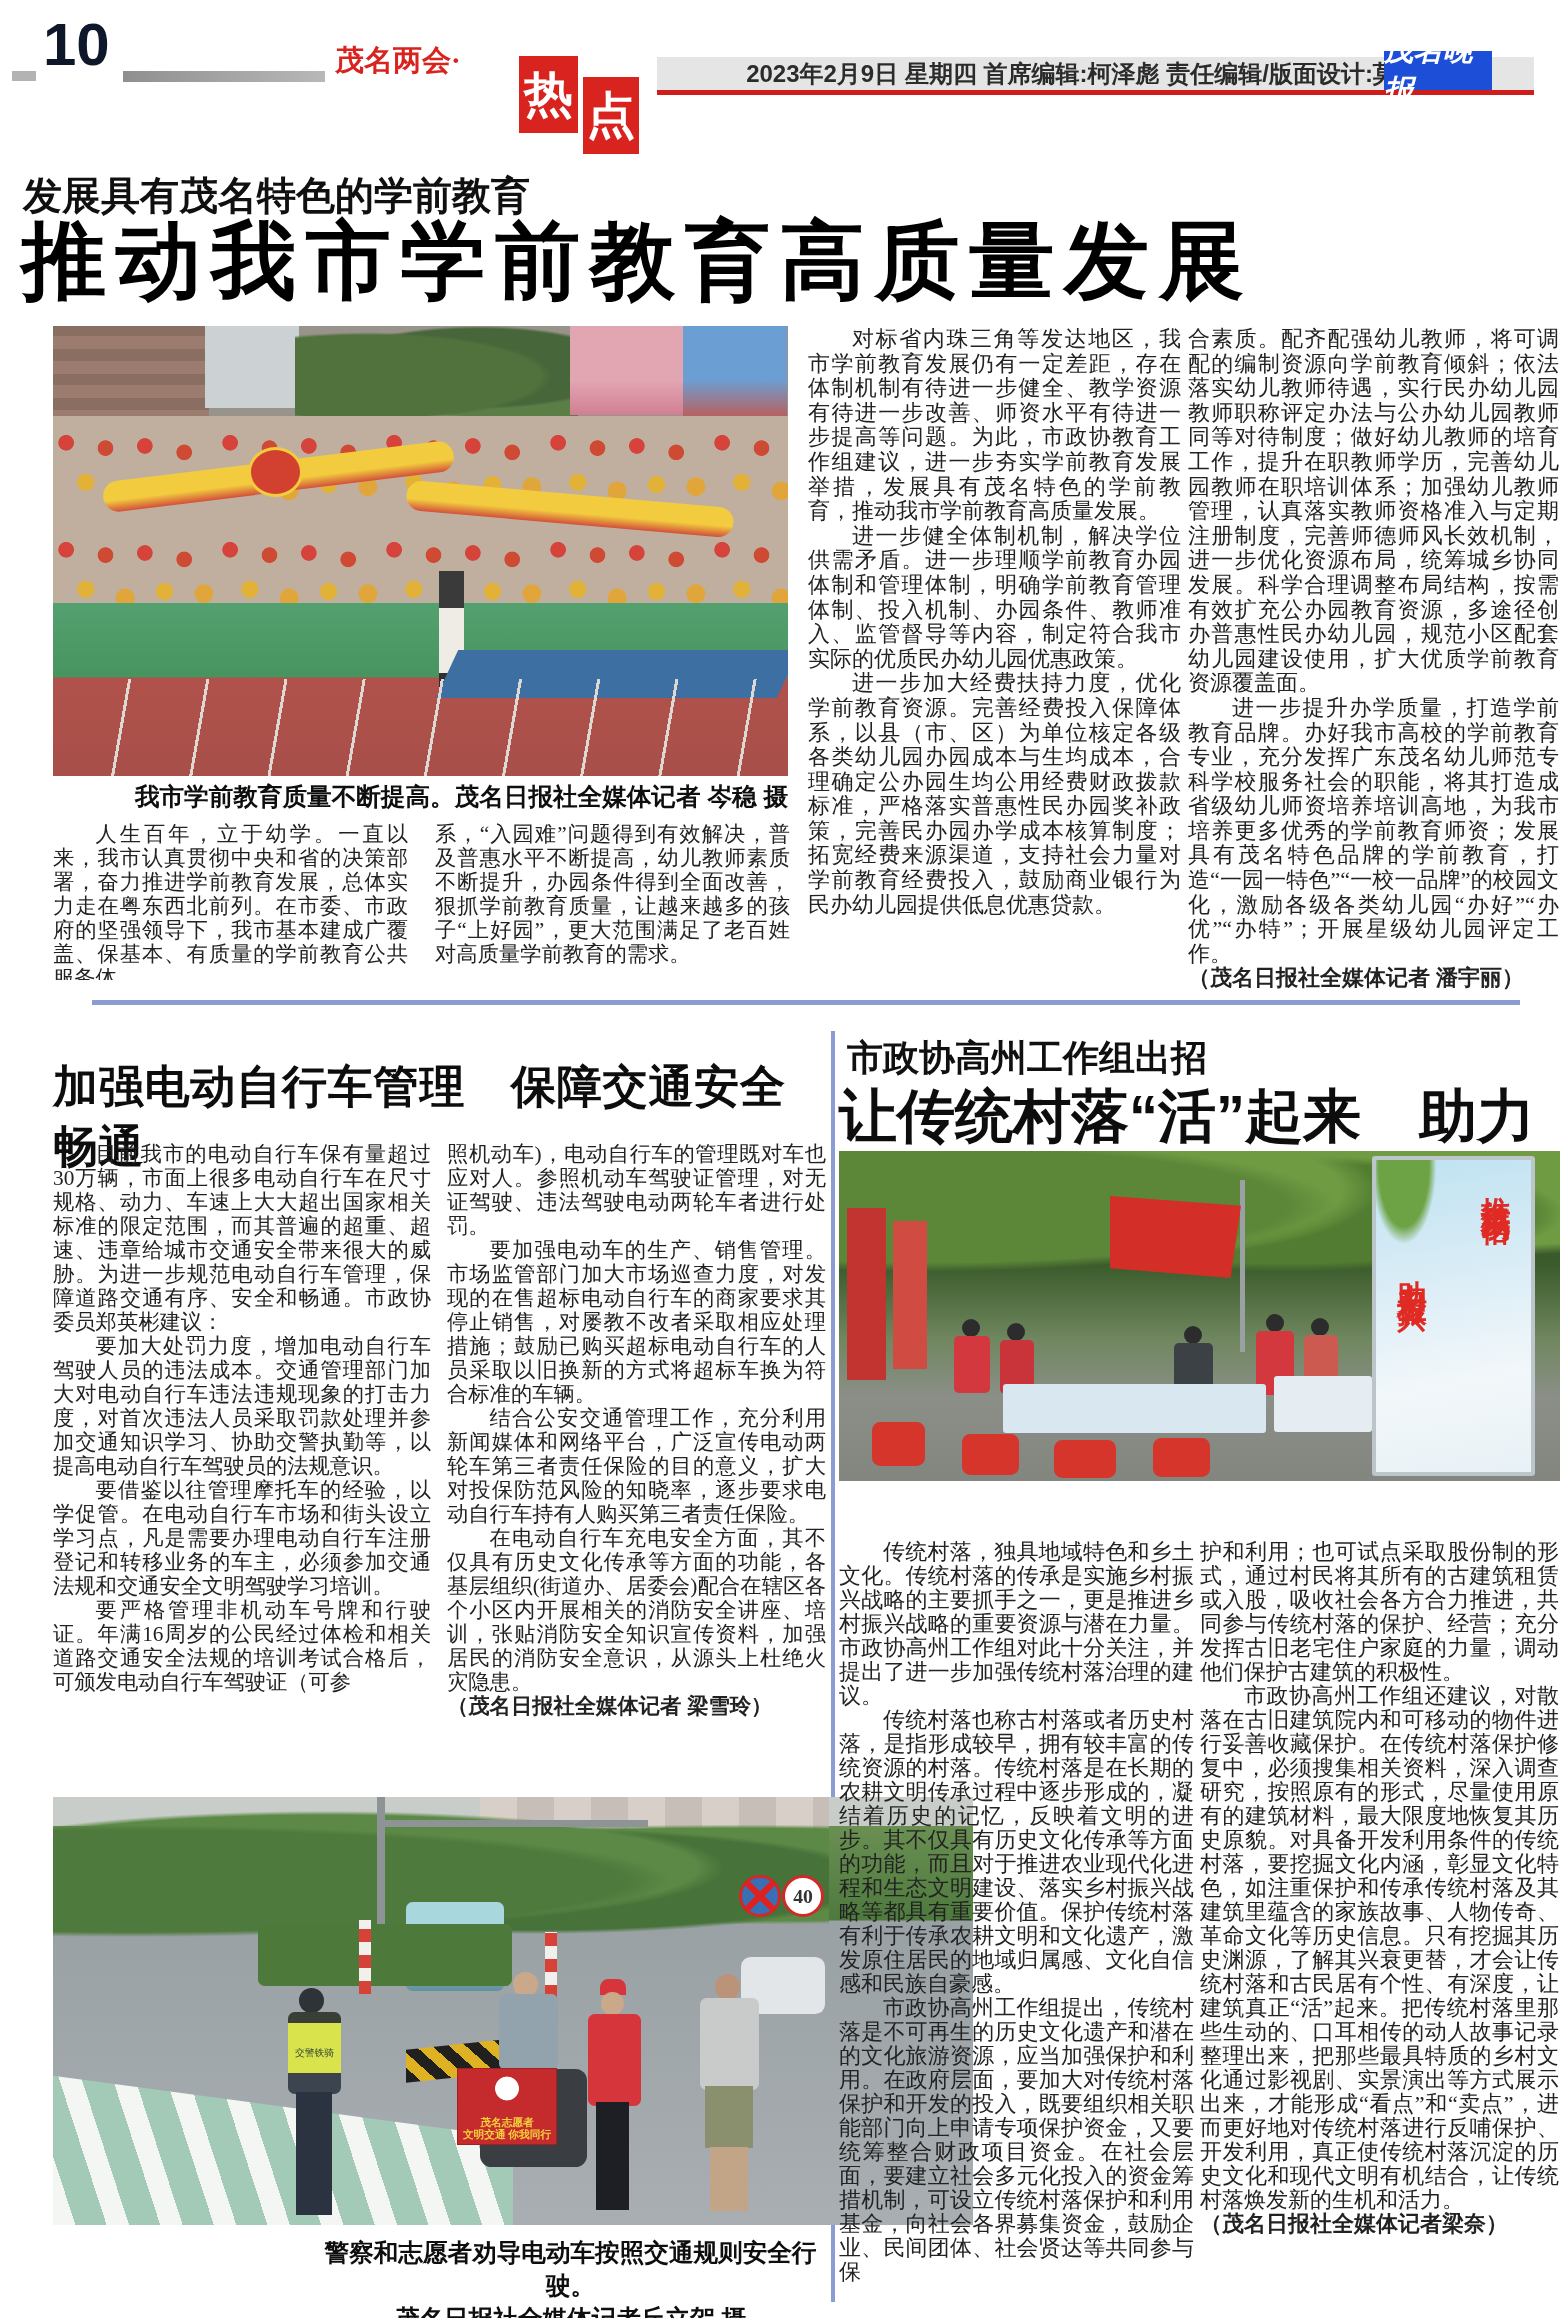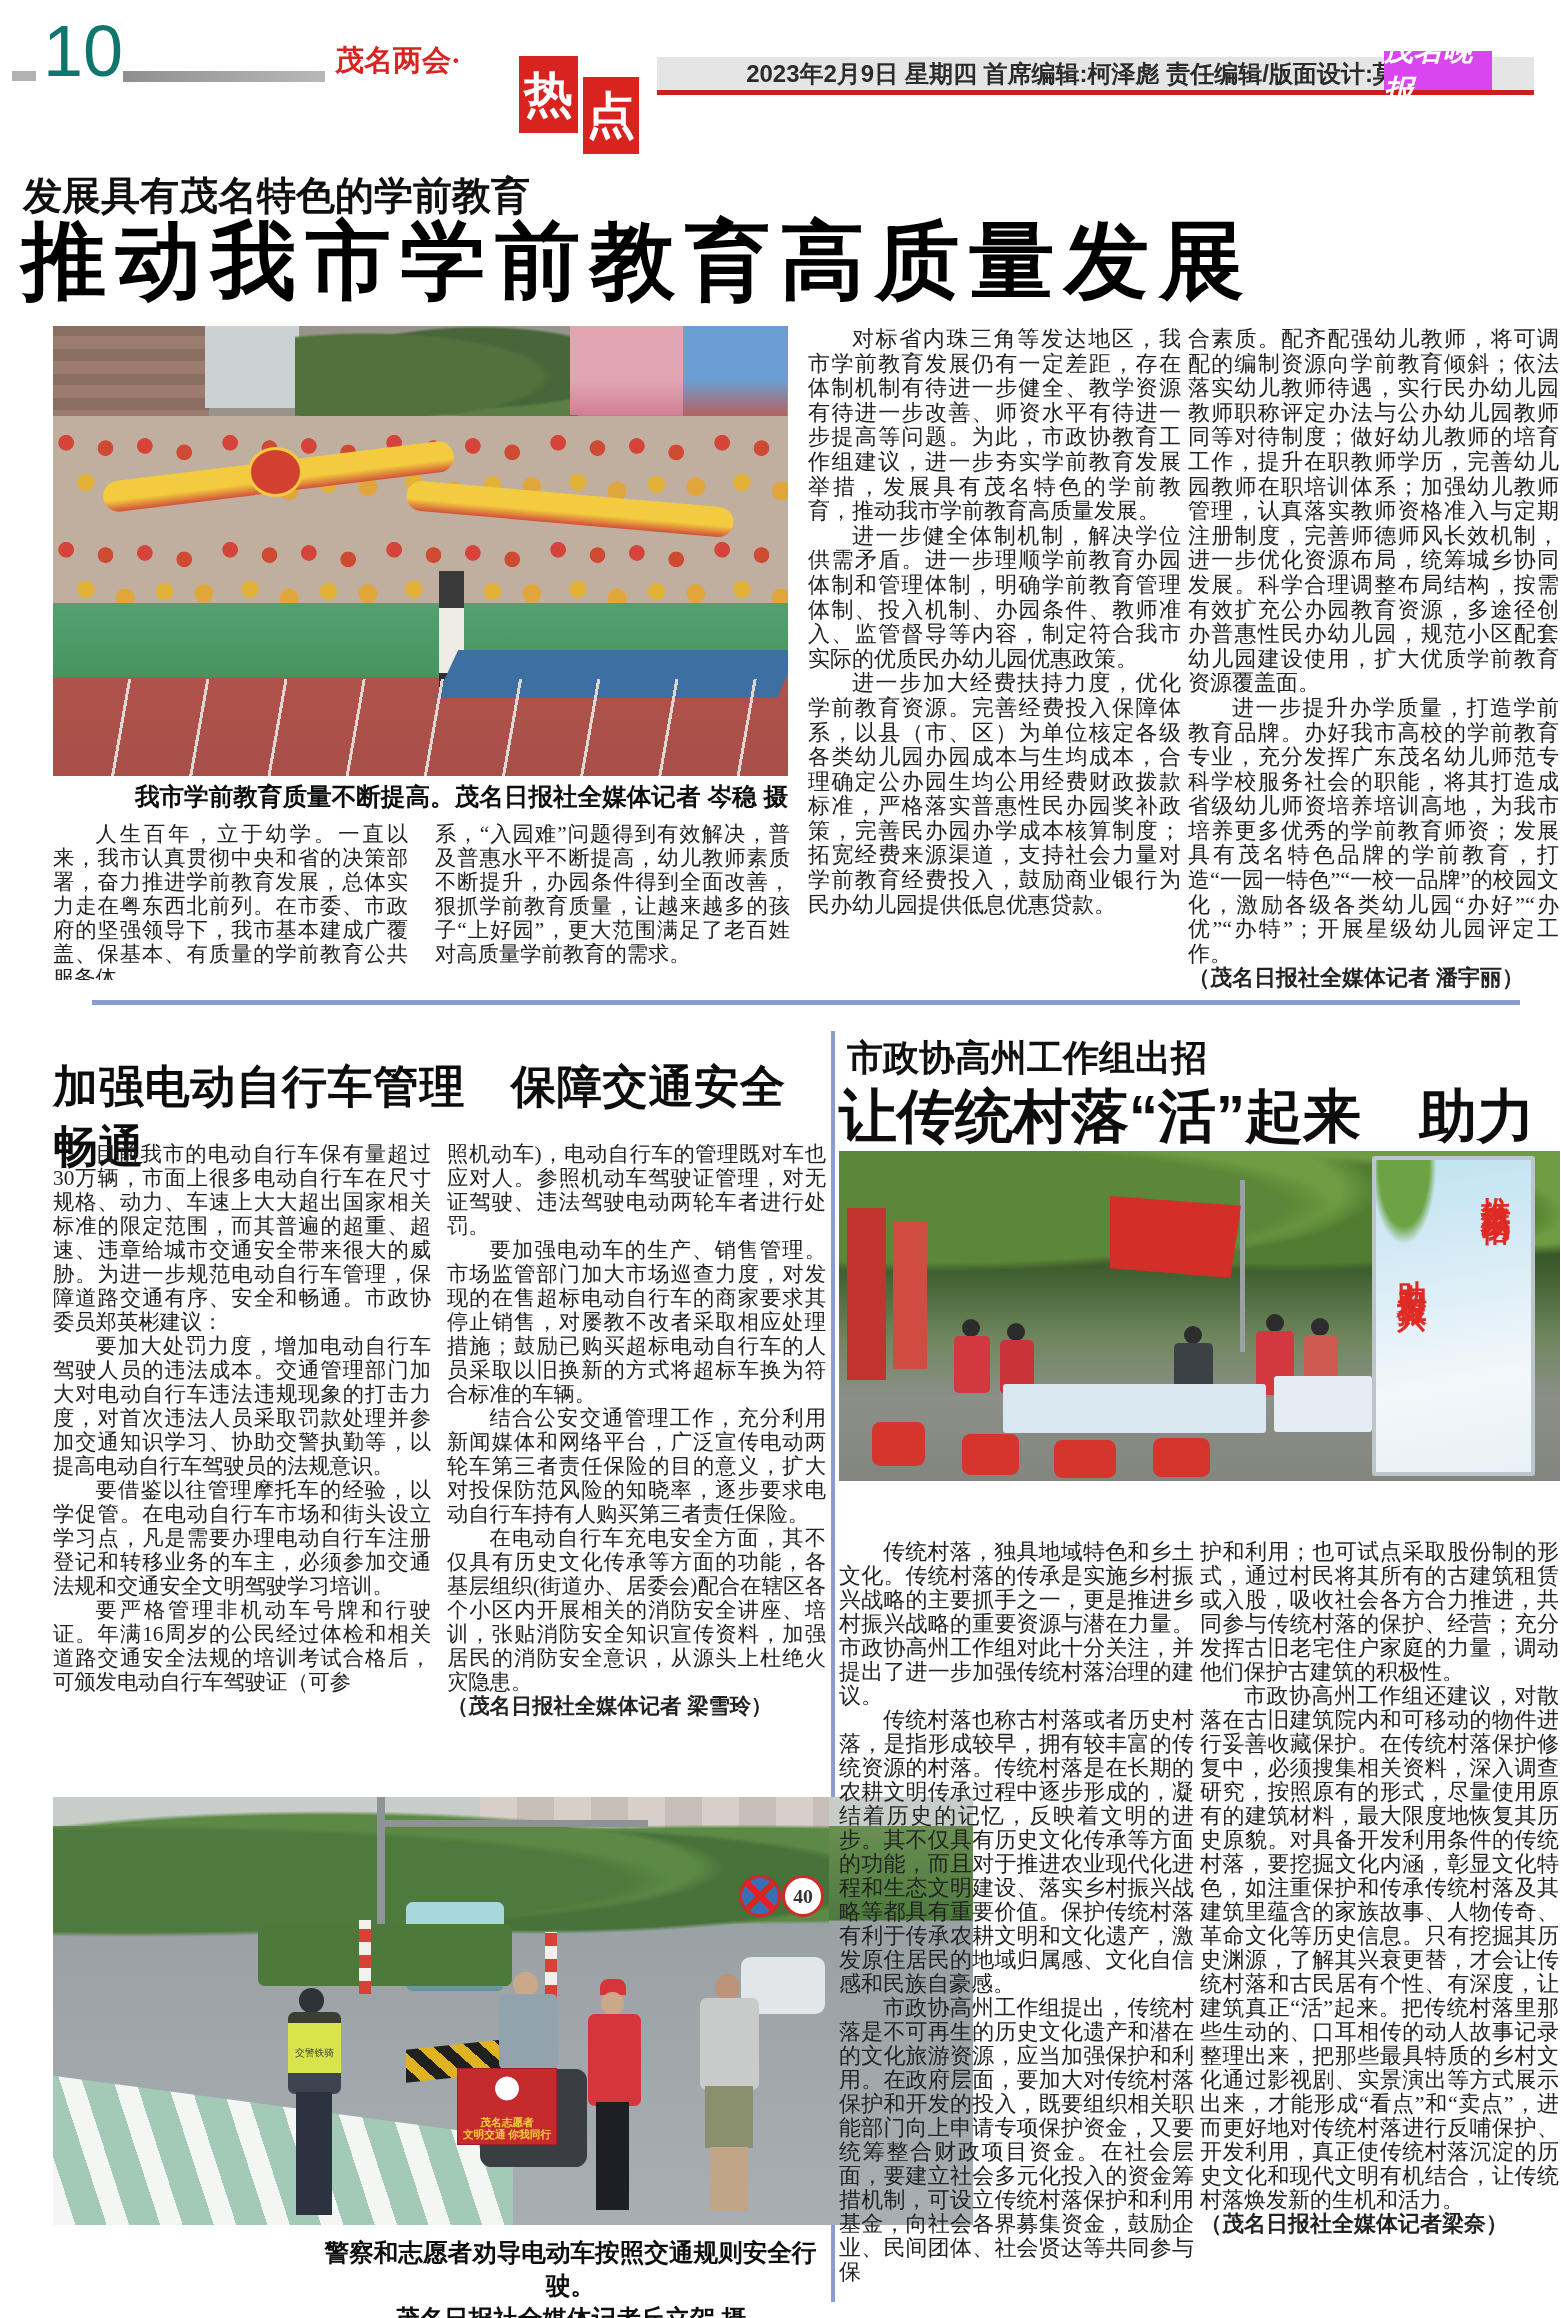--- a/index.html
+++ b/index.html
@@ -3,30 +3,30 @@
 <meta charset="utf-8">
 <style>
   html,body{margin:0;padding:0;background:#ffffff;}
   .page{position:relative;width:1562px;height:2319px;background:#ffffff;overflow:hidden;
         font-family:"Liberation Serif","DejaVu Serif",serif;color:#1a1a1a;}
   .abs{position:absolute;}
   .sans{font-family:"Liberation Sans","DejaVu Sans",sans-serif;}
 
   
   .pn-dash{left:11.5px;top:71px;width:24.6px;height:9.8px;background:#b3b3b3;}
-  .pn{left:43px;top:14.8px;font-size:72px;font-weight:normal;color:#0f766e;line-height:1;}
+  .pn{left:43px;top:14.8px;font-size:60px;font-weight:bold;color:#0f172a;line-height:1;}
   .pn-bar{left:123px;top:71px;width:202px;height:10.7px;background:linear-gradient(90deg,#8f8f8f,#b8b8b8);}
   .section-label{left:335px;top:41px;font-size:29px;font-weight:bold;color:#d8231f;}
   .hot-box{width:59px;height:77px;background:#d8231f;color:#ffffff;display:flex;align-items:center;justify-content:center;
            font-size:49px;font-weight:bold;}
   .hot1{left:519px;top:56px;}
   .hot2{left:583px;top:77px;width:56px;}
   .date-bar{left:657px;top:57px;width:877px;height:33px;background:#e5e5e5;display:flex;align-items:center;justify-content:center;
             font-size:24px;font-weight:bold;color:#2b2b2b;}
-  .masthead-box{left:1384px;top:51px;width:108px;height:39px;background:#d946ef;color:#ffffff;display:flex;align-items:center;justify-content:center;
+  .masthead-box{left:1384px;top:51px;width:108px;height:39px;background:#1d4ed8;color:#ffffff;display:flex;align-items:center;justify-content:center;
             font-size:29.5px;font-weight:bold;font-style:italic;z-index:3;}
   .red-rule{left:657px;top:90px;width:877px;height:4.9px;background:#cf1d1b;}
 
   
   .kicker-top{left:23px;top:169px;font-size:39px;font-weight:bold;color:#101010;}
   .headline-top{left:21.3px;top:212px;width:1527px;font-size:85px;font-weight:900;letter-spacing:9.8px;color:#000;line-height:1.15;}
   .headline-left{left:53px;top:1057px;width:776px;font-size:45px;font-weight:800;color:#0d0d0d;letter-spacing:0.8px;}
   .kicker-right{left:847px;top:1034px;font-size:36px;font-weight:bold;color:#101010;}
   .headline-right{left:839px;top:1078px;width:721px;font-size:58px;font-weight:800;color:#0d0d0d;}
 

